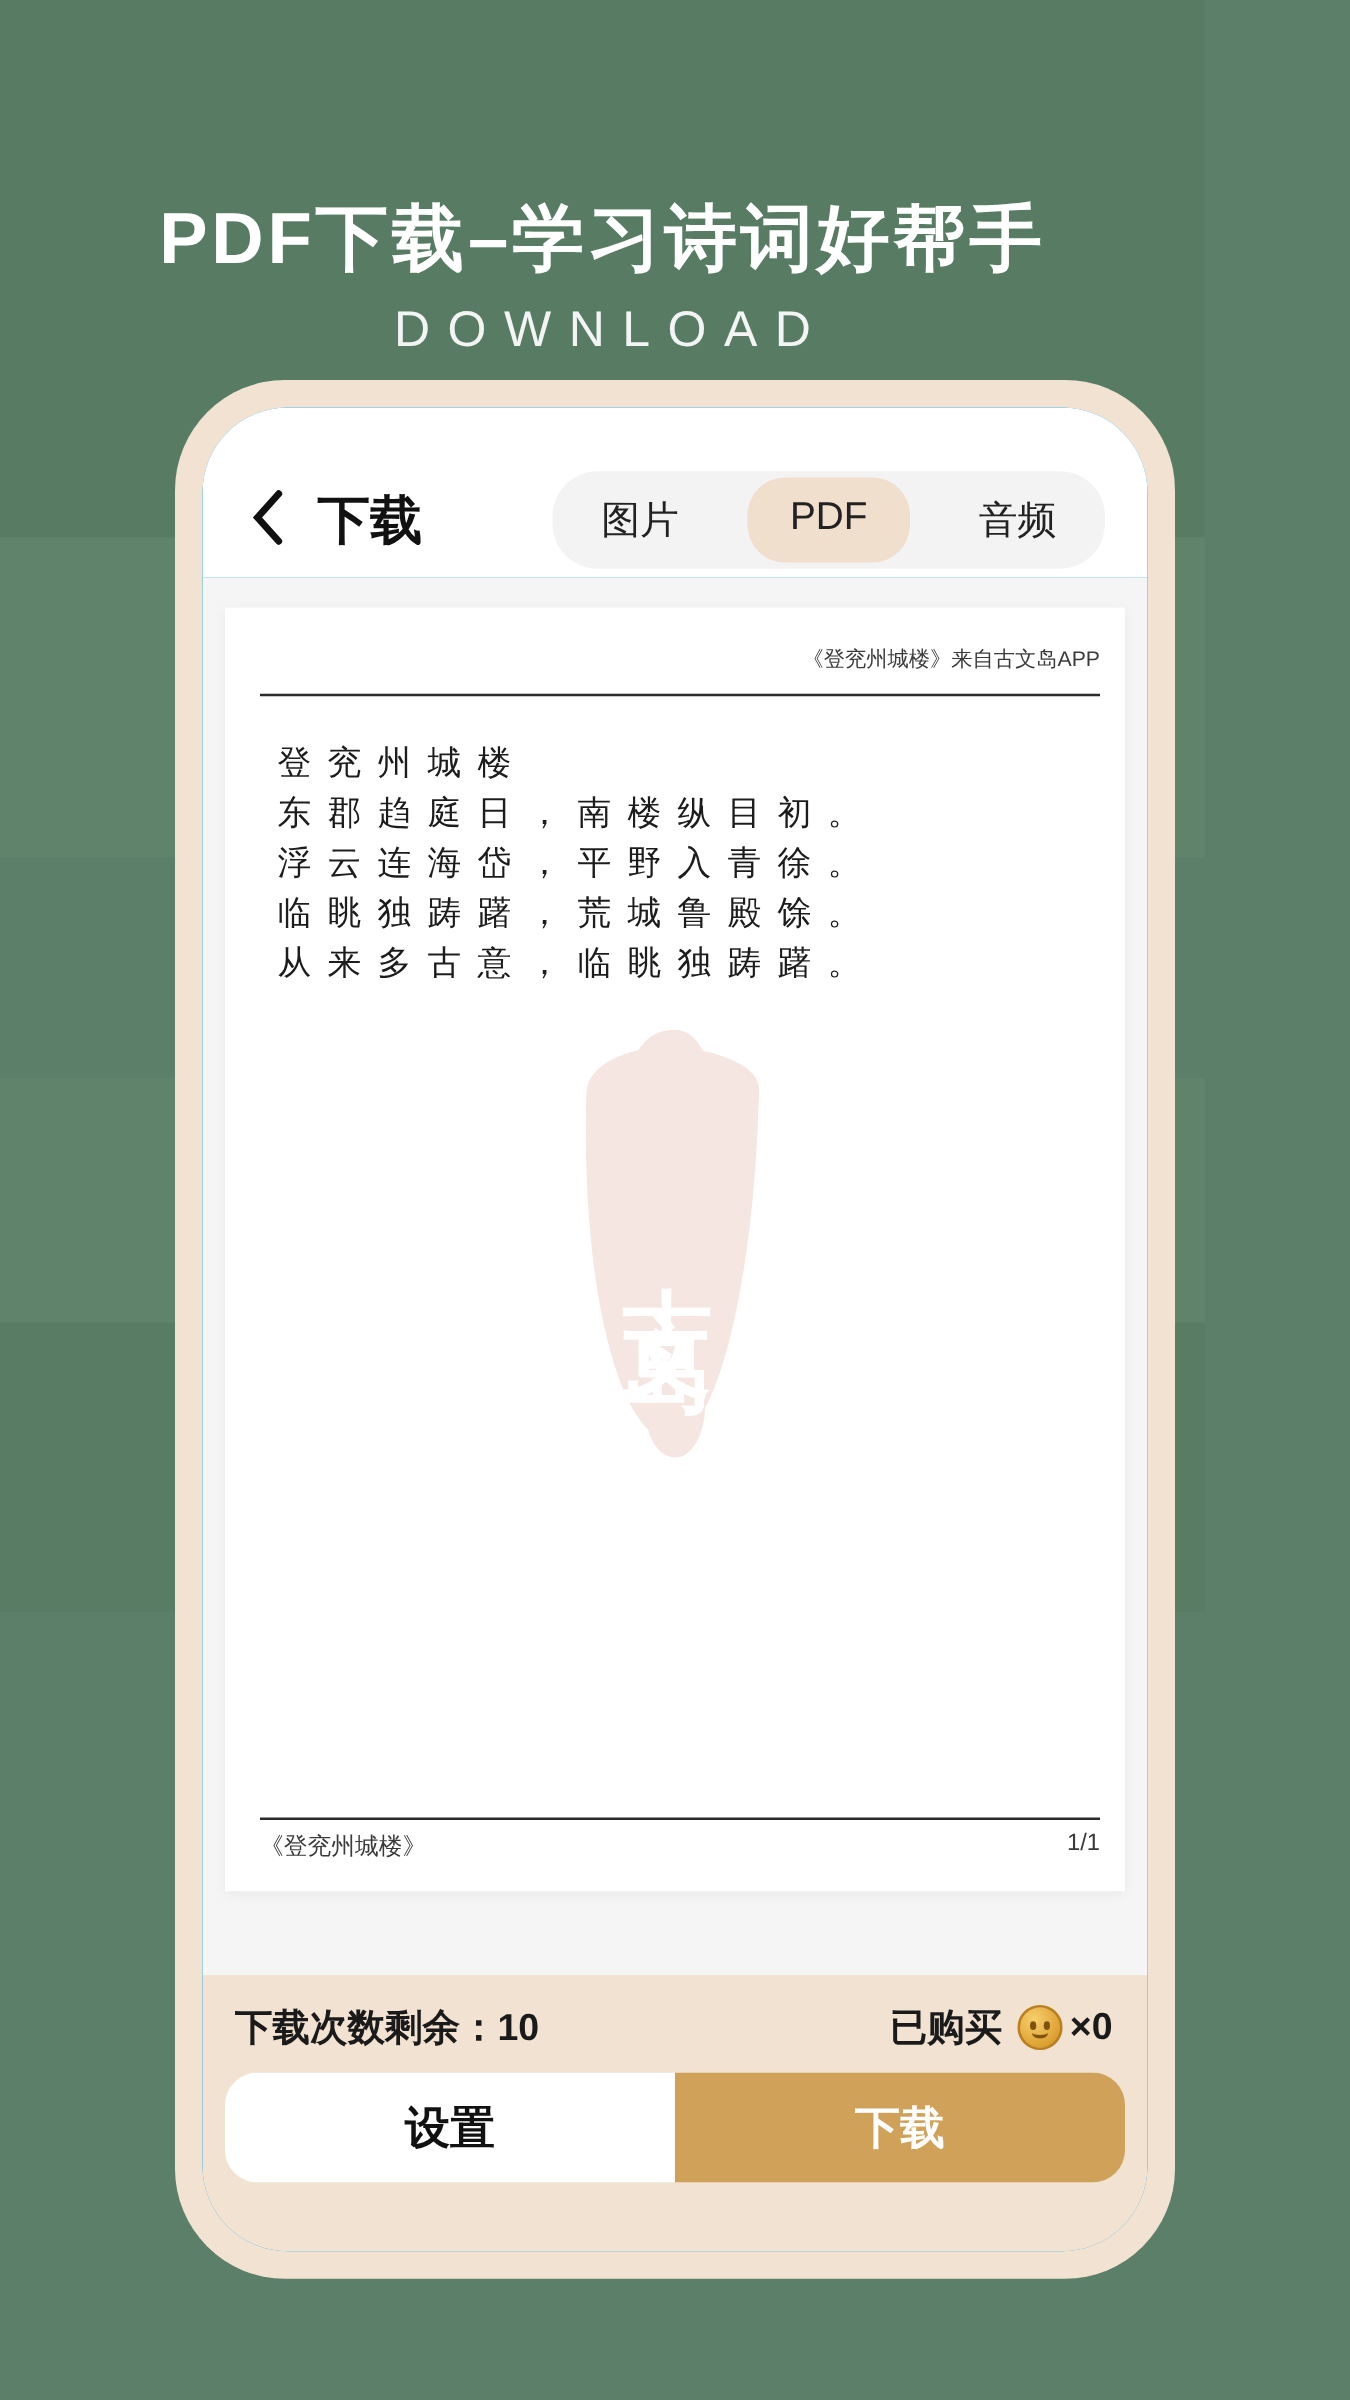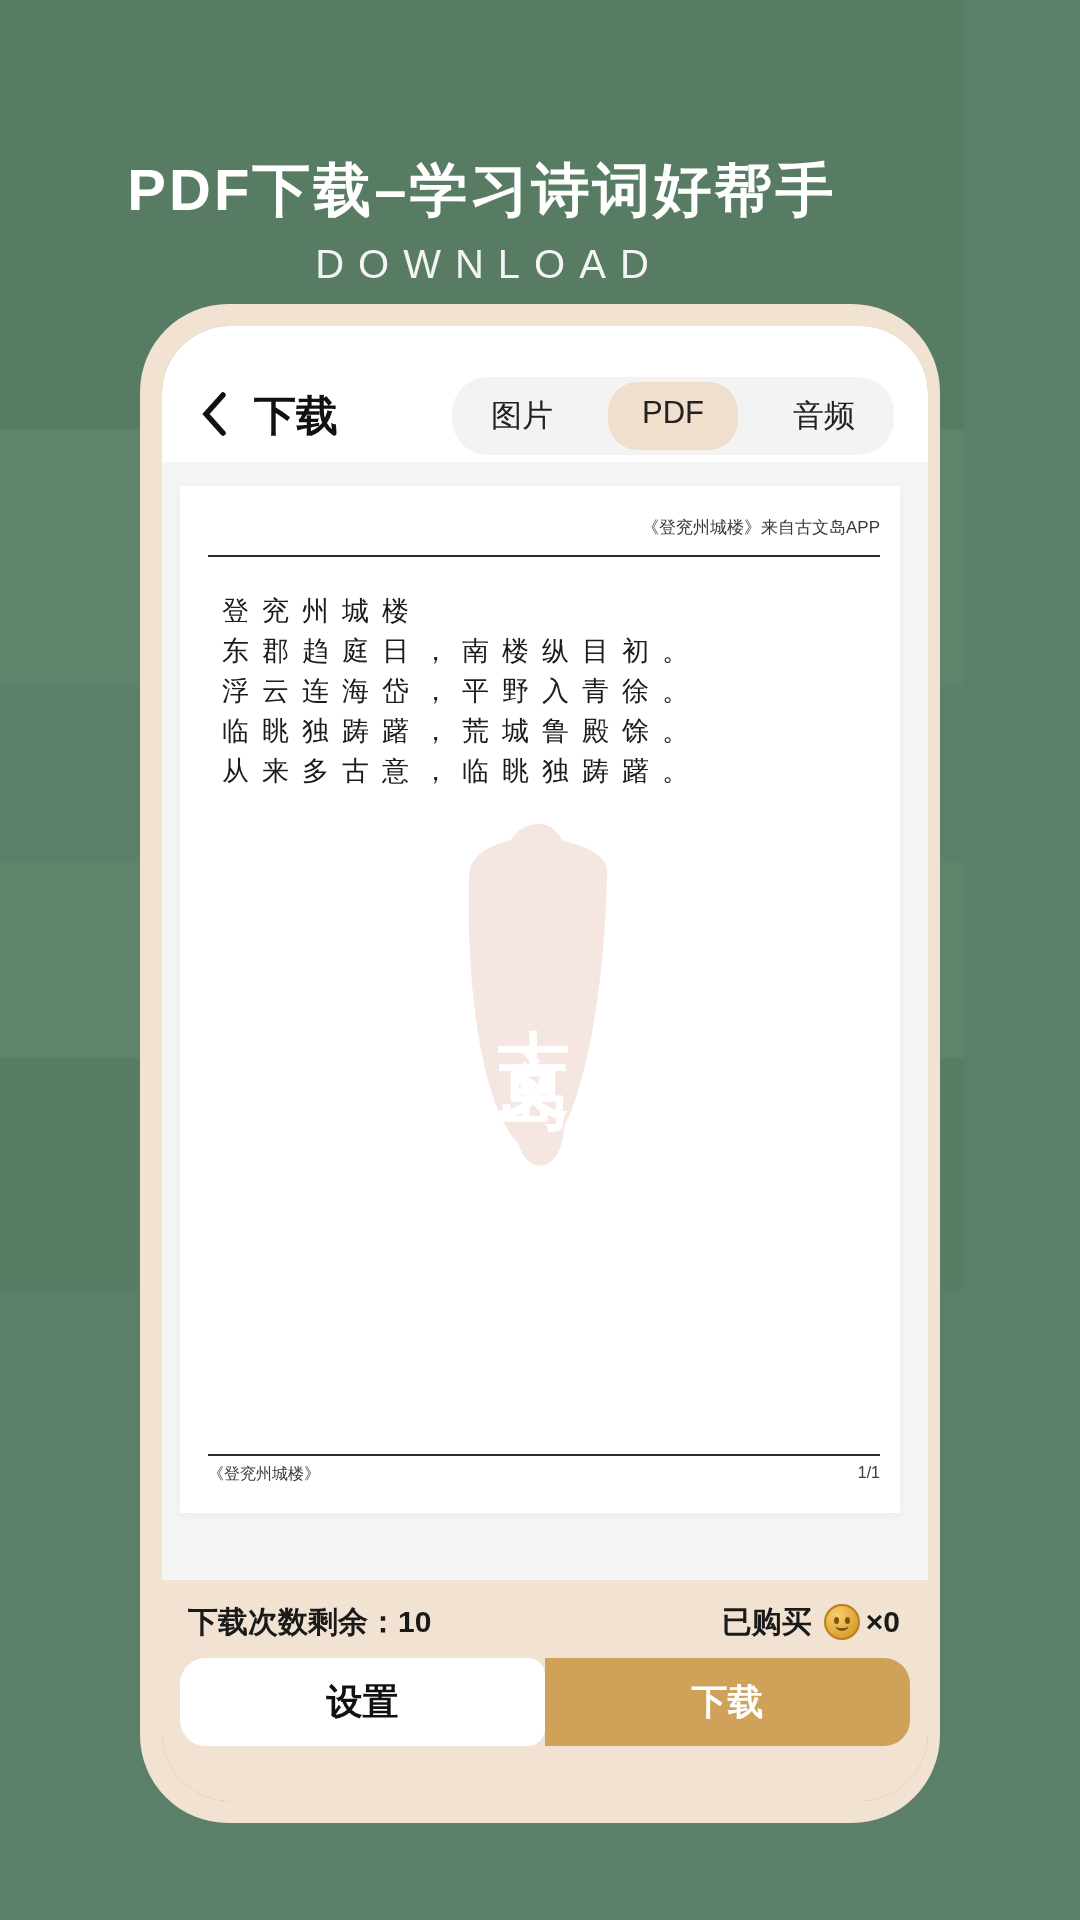--- a/index.html
+++ b/index.html
@@ -25,22 +25,22 @@
     text-align:center;color:rgba(255,255,255,0.92);font-size:40px;font-weight:400;letter-spacing:14px;
     text-indent:14px;
   }
 
   
   .phone{
     position:absolute;left:140px;top:304px;width:800px;height:1519px;
     background:#f1e2d2;border-radius:88px;box-sizing:border-box;padding:22px;
   }
   .phone-inner{
-    position:relative;width:756px;height:1475px;background:#a3a3a3;
-    border-radius:68px;overflow:hidden;padding-left:10px;
+    position:relative;width:756px;height:1475px;background:#0ea5e9;
+    border-radius:68px;overflow:hidden;
   }
 
   
   .app-header{
     position:absolute;top:0;left:0;right:0;height:136px;background:#ffffff;
     box-sizing:border-box;display:flex;align-items:center;
     padding:44px 34px 0 38px;z-index:2;
   }
   .back{display:flex;align-items:center;cursor:pointer;}
   .app-title{font-size:42px;font-weight:600;color:#111111;margin-left:26px;}
@@ -100,21 +100,21 @@
     font-family:"DejaVu Serif","Liberation Serif",serif;
     font-size:72px;font-weight:700;letter-spacing:16px;
   }
 
   .page-footer-rule{
     position:absolute;left:28px;right:20px;top:968px;height:0;border-top:2px solid #2b2b2b;
   }
   .page-footer{
     position:absolute;left:28px;right:20px;top:978px;
     display:flex;justify-content:space-between;
-    font-size:16px;color:#3a3a3a;
+    font-size:19px;color:#3a3a3a;
   }
 
   
   .bottom-panel{
     position:absolute;left:0;right:0;bottom:0;height:221px;background:#f1e2d2;
     box-sizing:border-box;padding:22px 18px 0 18px;font-weight:bold;
   }
   .meta-row{
     display:flex;align-items:center;justify-content:space-between;
     padding:0 10px 0 8px;height:40px;
@@ -134,21 +134,21 @@
     width:13px;height:7px;border-bottom:3px solid #7d530e;border-radius:50%;
   }
   .action-row{
     margin-top:16px;height:88px;border-radius:26px;overflow:hidden;
     display:flex;
   }
   .btn{
     flex:1;display:flex;align-items:center;justify-content:center;
     font-size:36px;cursor:pointer;
   }
-  .btn-settings{background:#ffffff;color:#111111;border-radius:17px;}
+  .btn-settings{background:#ffffff;color:#111111;}
   .btn-download{background:#d0a159;color:#ffffff;}
 </style>
 </head>
 <body>
 
 <div class="screen">
   <div class="band band-a"></div>
   <div class="band band-b"></div>
   <div class="band band-c"></div>
   <div class="band band-d"></div>

